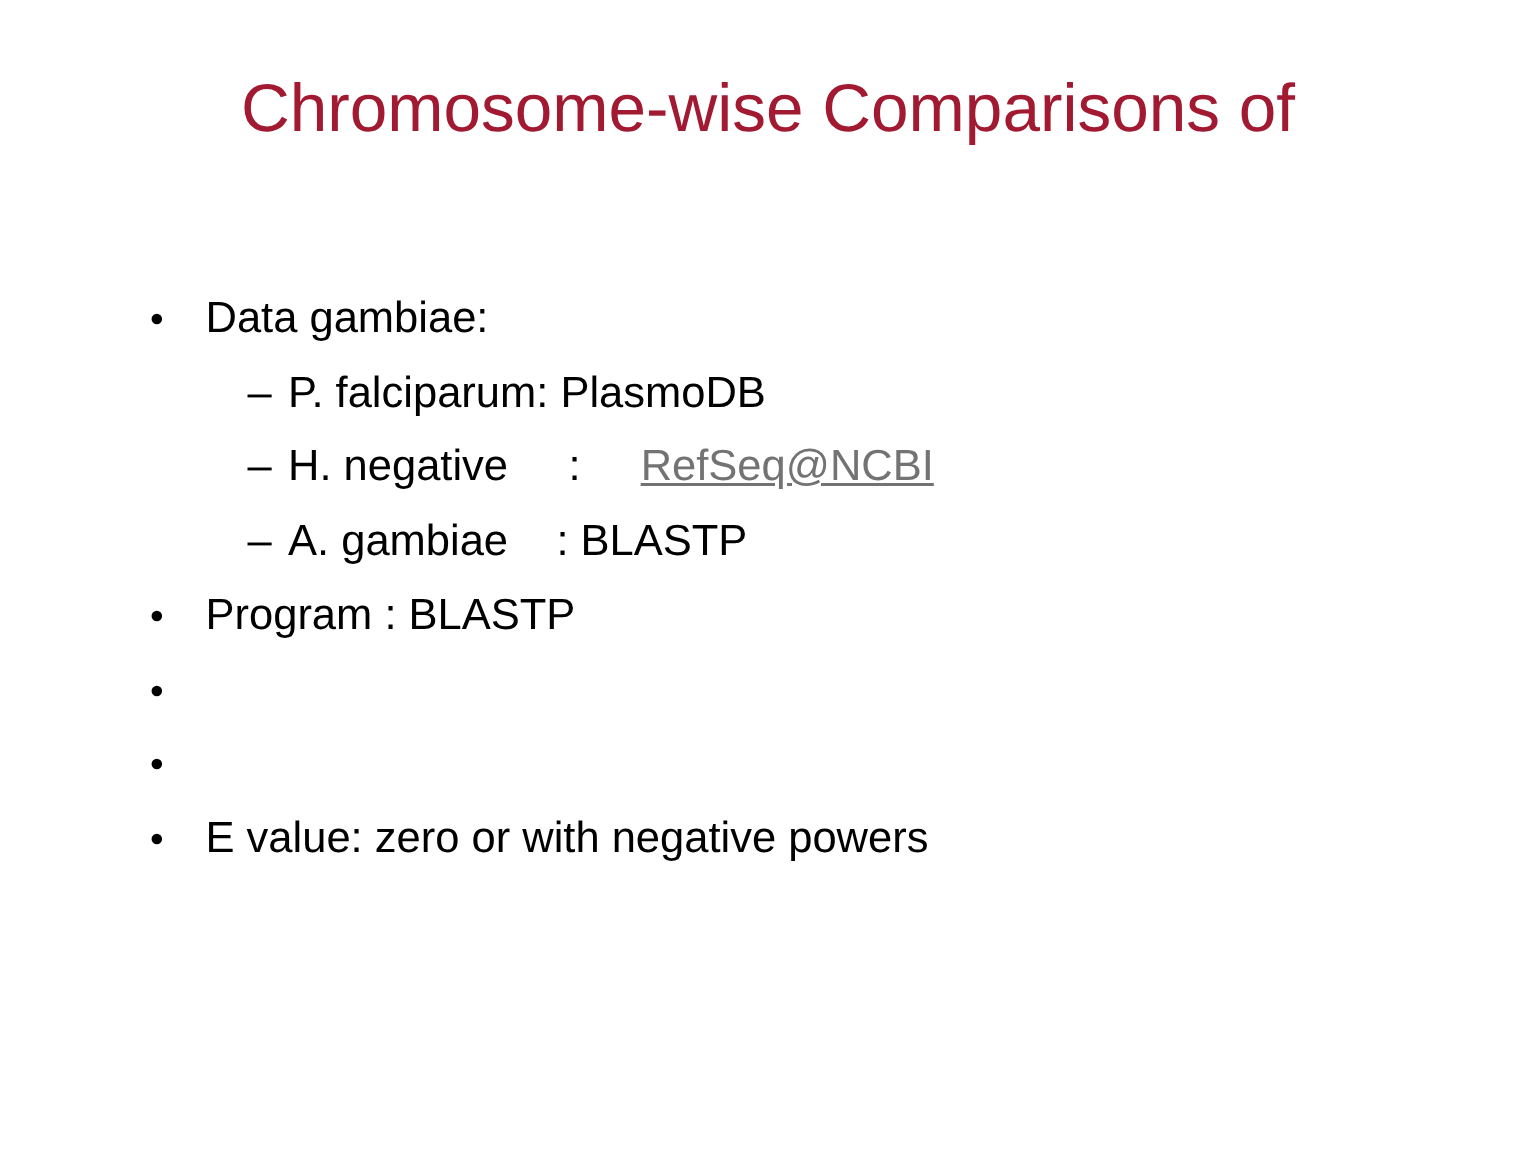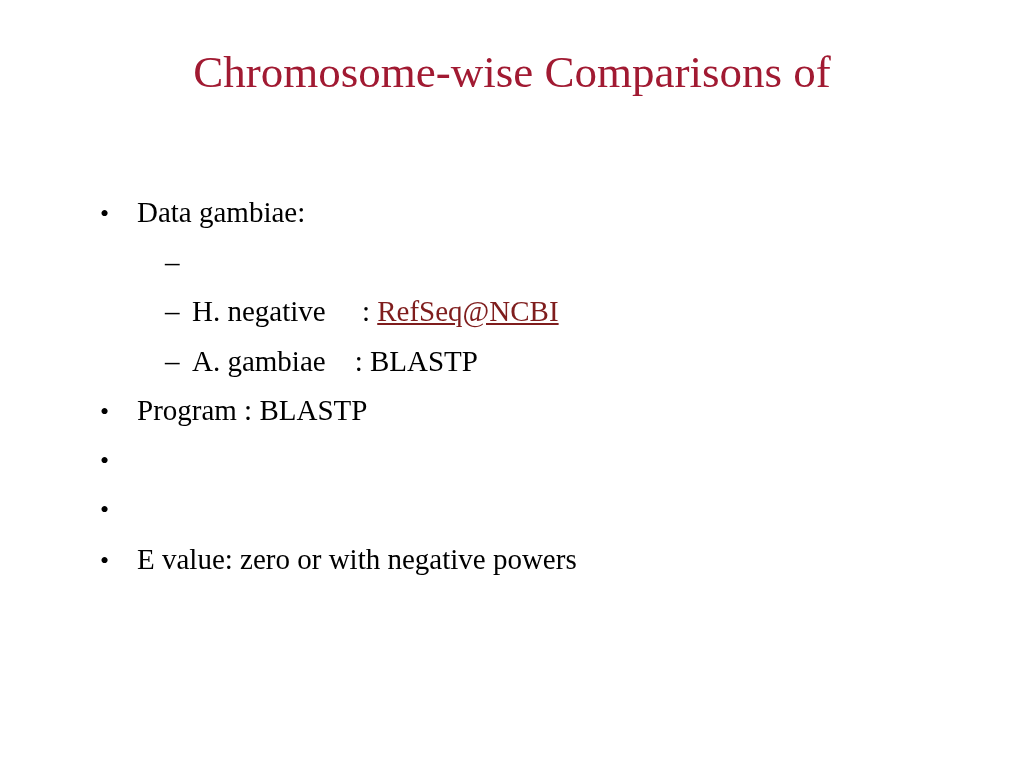--- a/index.html
+++ b/index.html
@@ -6,21 +6,21 @@
     margin: 0;
     padding: 0;
     background: #ffffff;
   }
   .slide {
     position: relative;
     width: 1024px;
     height: 768px;
     background: #ffffff;
     overflow: hidden;
-    font-family: Liberation Serif, serif;
+    font-family: Liberation Sans, sans-serif;
   }
   .title {
     position: absolute;
     top: 44px;
     left: 40px;
     right: 40px;
     text-align: center;
     color: #A11A32;
     font-size: 45px;
     line-height: 56px;
@@ -46,43 +46,45 @@
   .marker {
     flex: 0 0 auto;
     color: #000000;
   }
   .level-1 .marker { width: 37px; font-size: 26px; }
   .level-2 .marker { width: 27px; }
   .li-text {
     white-space: pre-wrap;
   }
   a.red-link {
-    color: #7f1d1d;
+    color: #737373;
     text-decoration: underline;
     cursor: pointer;
+    margin-left: 32px;
   }
 </style>
 </head>
 <body>
 
 <div class="slide">
 
   <h1 class="title">
     <span class="title-line">Chromosome-wise Comparisons of</span><br>
   </h1>
 
   <div class="bullet-list">
 
     <div class="row level-1">
       <span class="marker">•</span>
       <span class="li-text">Data gambiae:</span>
     </div>
 
     <div class="row level-2">
       <span class="marker">–</span>
+      <span class="li-text">P. falciparum: PlasmoDB</span>
     </div>
 
     <div class="row level-2">
       <span class="marker">–</span>
       <span class="li-text"><span>H. negative     : </span><a class="red-link">RefSeq@NCBI</a></span>
     </div>
 
     <div class="row level-2">
       <span class="marker">–</span>
       <span class="li-text">A. gambiae    : BLASTP</span>

